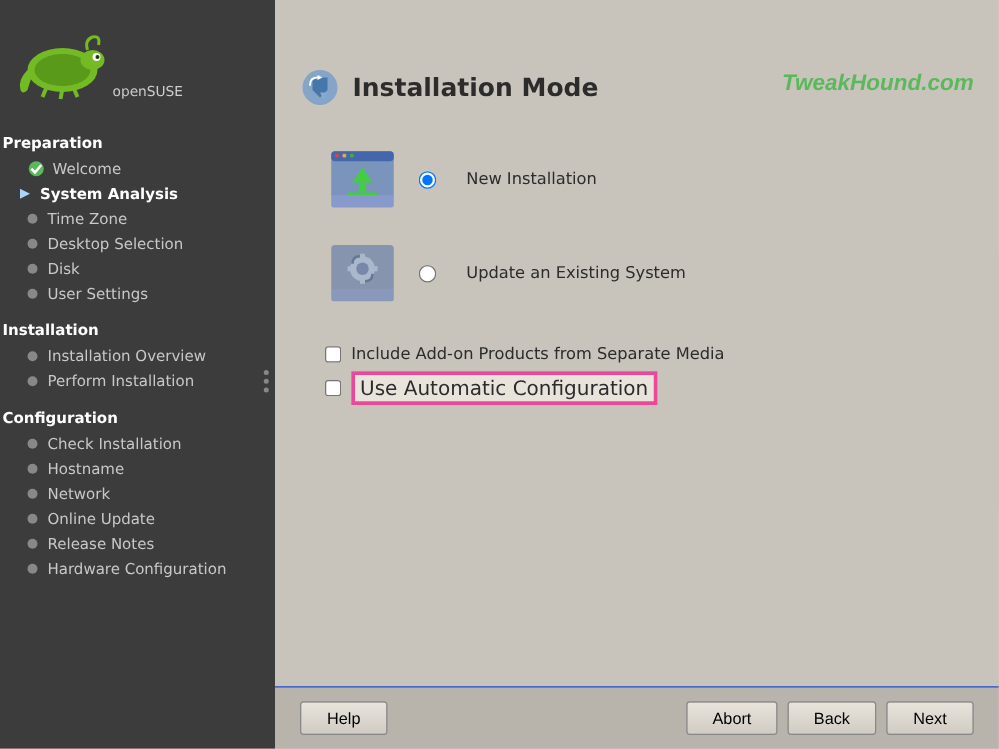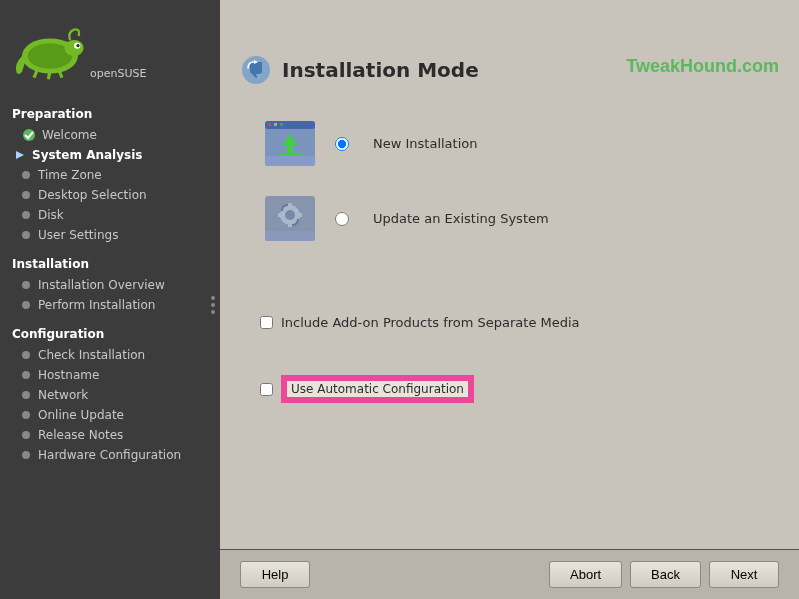--- a/index.html
+++ b/index.html
@@ -40,21 +40,21 @@
 
     .opensuse-logo {
       width: 80px;
       height: 60px;
     }
 
     .sidebar-section-header {
       color: #ffffff;
       font-size: 12px;
       font-weight: bold;
-      padding: 8px 15px 4px 12px;
+      padding: 8px 15px 4px 2px;
       margin-top: 4px;
     }
 
     .sidebar-item {
       display: flex;
       align-items: center;
       padding: 3px 10px 3px 22px;
       color: #c8c8c8;
       font-size: 12px;
       cursor: pointer;
@@ -160,34 +160,33 @@
       gap: 6px;
     }
 
     .checkbox-label {
       display: flex;
       align-items: center;
       gap: 8px;
       font-size: 13px;
       color: #2c2c2c;
       cursor: pointer;
-      margin-top: 39px;
     }
 
     .checkbox-label input[type="checkbox"] {
       width: 13px;
       height: 13px;
       cursor: pointer;
     }
 
     .use-auto-config {
       background: #e8e4dc;
-      border: 6px solid #ec4899;
+      border: 3px solid #ec4899;
       padding: 1px 4px;
-      font-size: 12px;
+      font-size: 16px;
     }
 
     
     .bottom-bar {
       height: 50px;
       background: #b8b4ac;
       border-top: 1px solid #1d4ed8;
       display: flex;
       align-items: center;
       padding: 0 20px;
@@ -354,21 +353,21 @@
         <circle cx="16" cy="16" r="14" fill="#6699cc" opacity="0.7"></circle>
         <path d="M10 8 L22 8 L22 18 L16 24 L10 18 Z" fill="#4477aa"></path>
         <polygon points="16,20 22,20 19,26" fill="#88aacc"></polygon>
 
         <path d="M8 14 Q8 8 14 8" fill="none" stroke="white" stroke-width="1.5" stroke-linecap="round"></path>
         <polygon points="14,6 14,10 18,8" fill="white"></polygon>
       </svg>
       <span class="content-title">Installation Mode</span>
 
       <div style="position:absolute; right:20px; top:12px;">
-        <span style="font-size:18px; font-weight:bold; color:#5cb85c; font-family: Arial, sans-serif;">TweakHound.com</span>
+        <span style="font-size:18px; font-weight:bold; color:#5cb85c; font-style:italic; font-family: Arial, sans-serif;">TweakHound.com</span>
       </div>
     </div>
 
     <div class="content-body">
 
       <div class="mode-options">
 
         <div class="mode-option">
 
           <svg width="60" height="55" viewBox="0 0 60 55">

